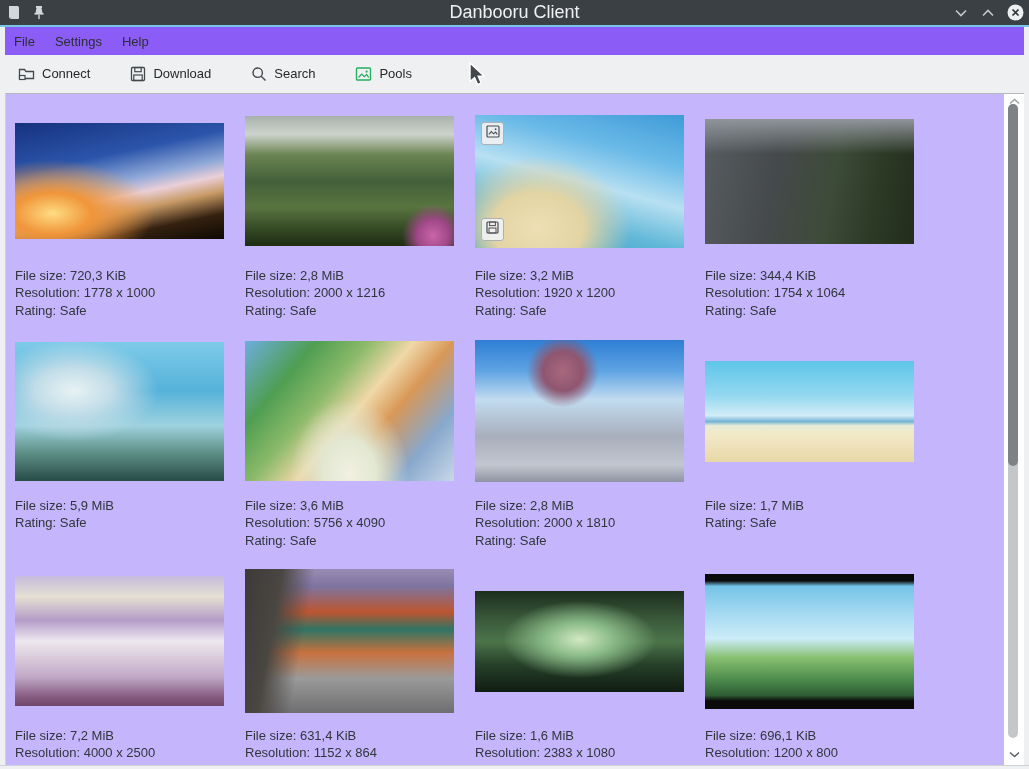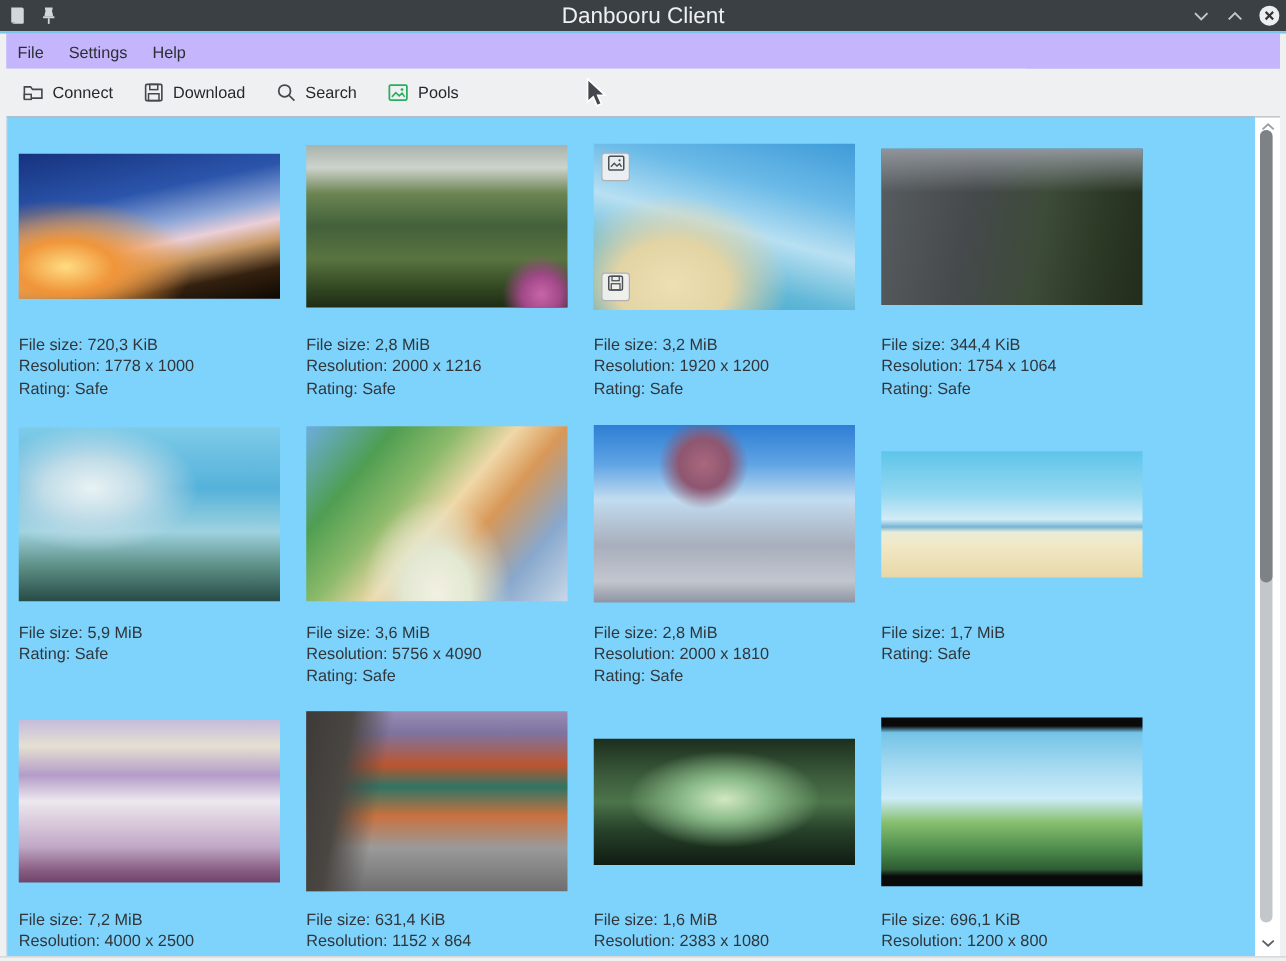--- a/index.html
+++ b/index.html
@@ -12,32 +12,32 @@
   .titlebar { position:absolute; left:0; top:0; width:1029px; height:25px; background:#3b4045;
               display:flex; align-items:center; }
   .titlebar-left { position:absolute; left:6px; top:0; height:25px; display:flex; align-items:center; gap:10px; }
   .tb-icon { width:15px; height:15px; display:flex; align-items:center; justify-content:center; }
   .window-title { position:absolute; left:0; right:0; text-align:center; color:#eff0f1; font-size:18px; }
   .titlebar-right { position:absolute; right:5px; top:0; height:25px; display:flex; align-items:center; gap:9px; }
   .win-btn { width:18px; height:18px; display:flex; align-items:center; justify-content:center; cursor:default; }
   .accent-line { position:absolute; left:0; top:25px; width:1029px; height:2px; background:#79c5e9; }
 
   
-  .menubar { position:absolute; left:0; top:27px; width:1029px; height:28px; background:#c4b5fd;
+  .menubar { position:absolute; left:0; top:27px; width:1029px; height:28px; background:#8b5cf6;
              display:flex; align-items:center; padding-left:4px; }
   .menu-item { font-size:13px; color:#2b2f33; padding:4px 10px; }
 
   
   .toolbar { position:absolute; left:0; top:55px; width:821px; height:37px; background:#eff0f1;
-             display:flex; align-items:center; padding-left:10px; gap:9px; }
+             display:flex; align-items:center; padding-left:10px; gap:24px; }
   .tool-btn { display:flex; align-items:center; gap:7px; padding:5px 8px; font-size:13px; color:#26292c; }
   .tool-btn svg { display:block; }
 
   
-  .viewport { position:absolute; left:5px; top:93px; width:999px; height:672px; background:#7dd3fc;
+  .viewport { position:absolute; left:5px; top:93px; width:999px; height:672px; background:#c4b5fd;
               border-top:1px solid #b5b8ba; border-left:1px solid #cfd2d4; overflow:hidden; }
   .grid { position:absolute; left:9px; top:1px; display:grid;
           grid-template-columns:repeat(4,209px); column-gap:21px; }
   .card { width:209px; height:230px; }
   .thumb-zone { height:172px; display:flex; align-items:center; }
   .thumb { width:209px; position:relative; }
   .ovl-btn { position:absolute; left:6px; width:23px; height:23px; background:rgba(240,241,242,.92);
              border:1px solid #aeb1b4; border-radius:3px; display:flex; align-items:center; justify-content:center; }
   .ovl-top { top:7px; } .ovl-bottom { bottom:7px; }
   .meta { margin-top:0; }

